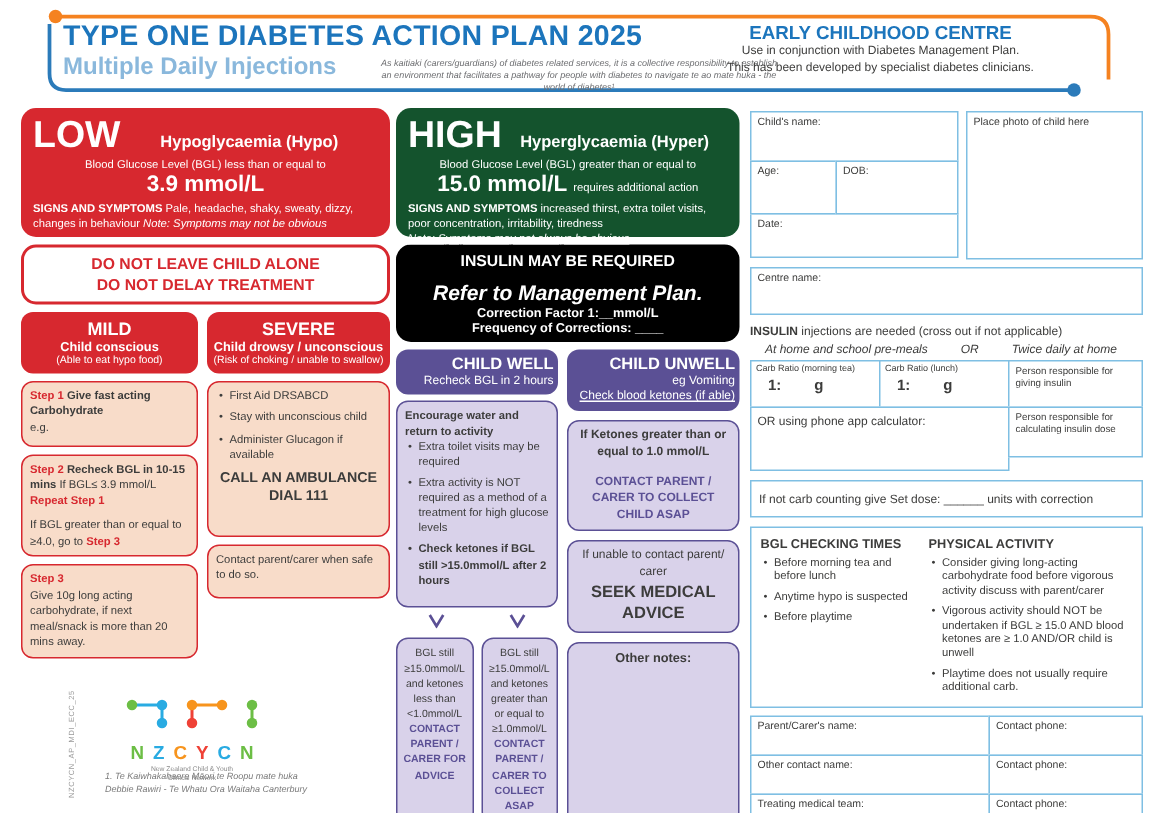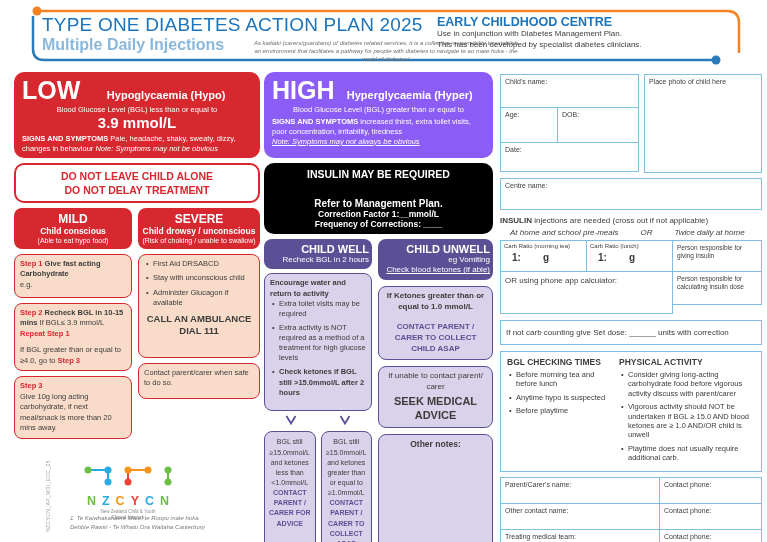--- a/index.html
+++ b/index.html
@@ -7,25 +7,25 @@
        font-family:"Liberation Sans",sans-serif;color:#3C3C3B;}
   .abs{position:absolute;}
   .b{font-weight:bold;}
   .it{font-style:italic;}
   .u{text-decoration:underline;}
   .redb{color:#D7282F;font-weight:bold;}
   .purpleb{color:#5B5095;font-weight:bold;}
 
   
   #frame-svg{position:absolute;left:0;top:0;}
-  .h-title{left:42px;top:14px;font-size:19px;font-weight:normal;color:#1C75BC;letter-spacing:.2px;}
+  .h-title{left:42px;top:14px;font-size:19px;font-weight:bold;color:#1C75BC;letter-spacing:.2px;}
   .h-sub{left:42px;top:36px;font-size:16px;font-weight:bold;color:#8AB8DC;}
   .h-disc{left:250px;top:40px;width:272px;font-size:6px;font-style:italic;color:#6D6E71;
           text-align:center;line-height:1.3;}
-  .h-centre{right:30px;top:15px;width:300px;text-align:left;}
+  .h-centre{right:30px;top:15px;width:300px;text-align:center;}
   .h-centre .t{font-size:12.5px;font-weight:bold;color:#1C75BC;}
   .h-centre .l{font-size:8px;color:#3C3C3B;line-height:1.35;}
 
   
   .col-low{left:14px;top:72px;width:246px;}
   .low-box{background:#D7282F;color:#fff;border-radius:10px;padding:6px 8px;height:86px;box-sizing:border-box;}
   .box-title-row{display:flex;align-items:baseline;}
   .box-big{font-size:25px;font-weight:bold;line-height:1;}
   .box-subtitle{font-size:11px;font-weight:bold;margin:2px auto 0;}
   .box-desc{font-size:7.5px;text-align:center;margin-top:2px;}
@@ -48,26 +48,26 @@
   .step3{min-height:58px;}
   .sev1{min-height:104px;}
   .sev2{min-height:36px;}
   ul.blist{margin:0;padding:0 0 0 9px;list-style:none;}
   ul.blist li{position:relative;margin-bottom:4px;}
   ul.blist li::before{content:"•";position:absolute;left:-7px;}
   .call{font-size:9.5px;font-weight:bold;text-align:center;color:#3C3C3B;line-height:1.3;margin-top:3px;}
 
   
   .col-high{left:264px;top:72px;width:229px;}
-  .high-box{background:#8b5cf6;color:#fff;border-radius:10px;padding:6px 8px;height:86px;box-sizing:border-box;}
+  .high-box{background:#14532d;color:#fff;border-radius:10px;padding:6px 8px;height:86px;box-sizing:border-box;}
   .val-row{display:flex;justify-content:center;align-items:baseline;gap:4px;}
   .val-suffix{font-size:7.5px;}
   .insulin-box{background:#000000;color:#fff;border-radius:10px;margin-top:5px;text-align:center;padding:5px 4px;}
   .ib-t{font-size:10.5px;font-weight:bold;}
-  .ib-i{font-size:10px;font-weight:bold;margin-top:18px;}
+  .ib-i{font-size:14px;font-weight:bold;font-style:italic;margin-top:7px;}
   .ib-l{font-size:8.5px;font-weight:bold;}
   .wu-row{display:flex;gap:6px;margin-top:5px;align-items:flex-start;}
   .wu-left{width:108px;flex:none;display:flex;flex-direction:column;gap:4px;}
   .wu-right{flex:1;display:flex;flex-direction:column;gap:6px;}
   .purple-head{background:#5B5095;color:#fff;border-radius:8px;text-align:right;padding:4px 3px;}
   .purple-head .t{font-size:11px;font-weight:bold;}
   .purple-head .s{font-size:8px;line-height:1.3;}
   .lav{background:#D9D2EA;border:1.5px solid #5B5095;border-radius:8px;padding:4px 5px;
        font-size:7.5px;color:#3C3C3B;line-height:1.35;box-sizing:border-box;}
   .encourage{min-height:138px;}
@@ -212,20 +212,24 @@
   </div>
 </div>
 
 <div class="abs col-high">
   <div class="high-box">
     <div class="box-title-row">
       <span class="box-big">HIGH</span>
       <span class="box-subtitle">Hyperglycaemia (Hyper)</span>
     </div>
     <div class="box-desc">Blood Glucose Level (BGL) greater than or equal to</div>
+    <div class="val-row">
+      <span class="box-val">15.0 mmol/L</span>
+      <span class="val-suffix">requires additional action</span>
+    </div>
     <div class="box-signs">
       <span class="b">SIGNS AND SYMPTOMS</span>
       <span>increased thirst, extra toilet visits, poor concentration, irritability, tiredness</span>
       <div class="it u">Note: Symptoms may not always be obvious</div>
     </div>
   </div>
 
   <div class="insulin-box">
     <div class="ib-t">INSULIN MAY BE REQUIRED</div>
     <div class="ib-i">Refer to Management Plan.</div>

